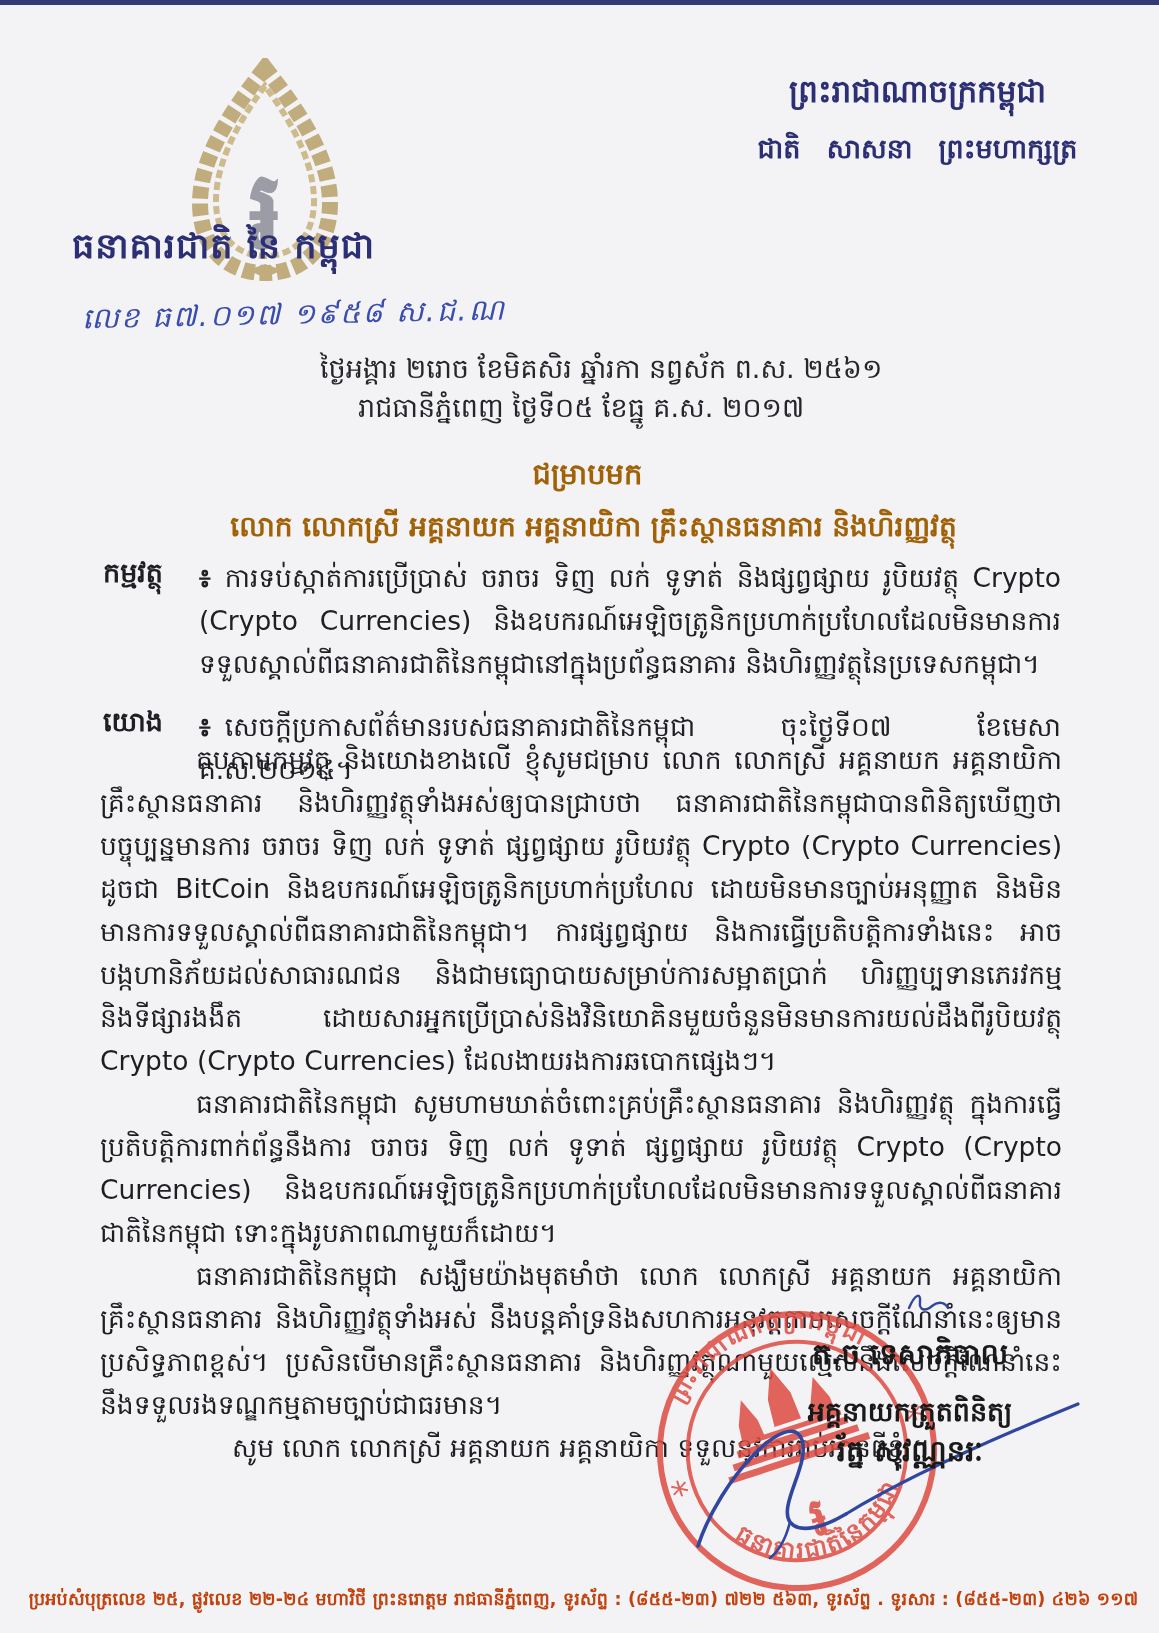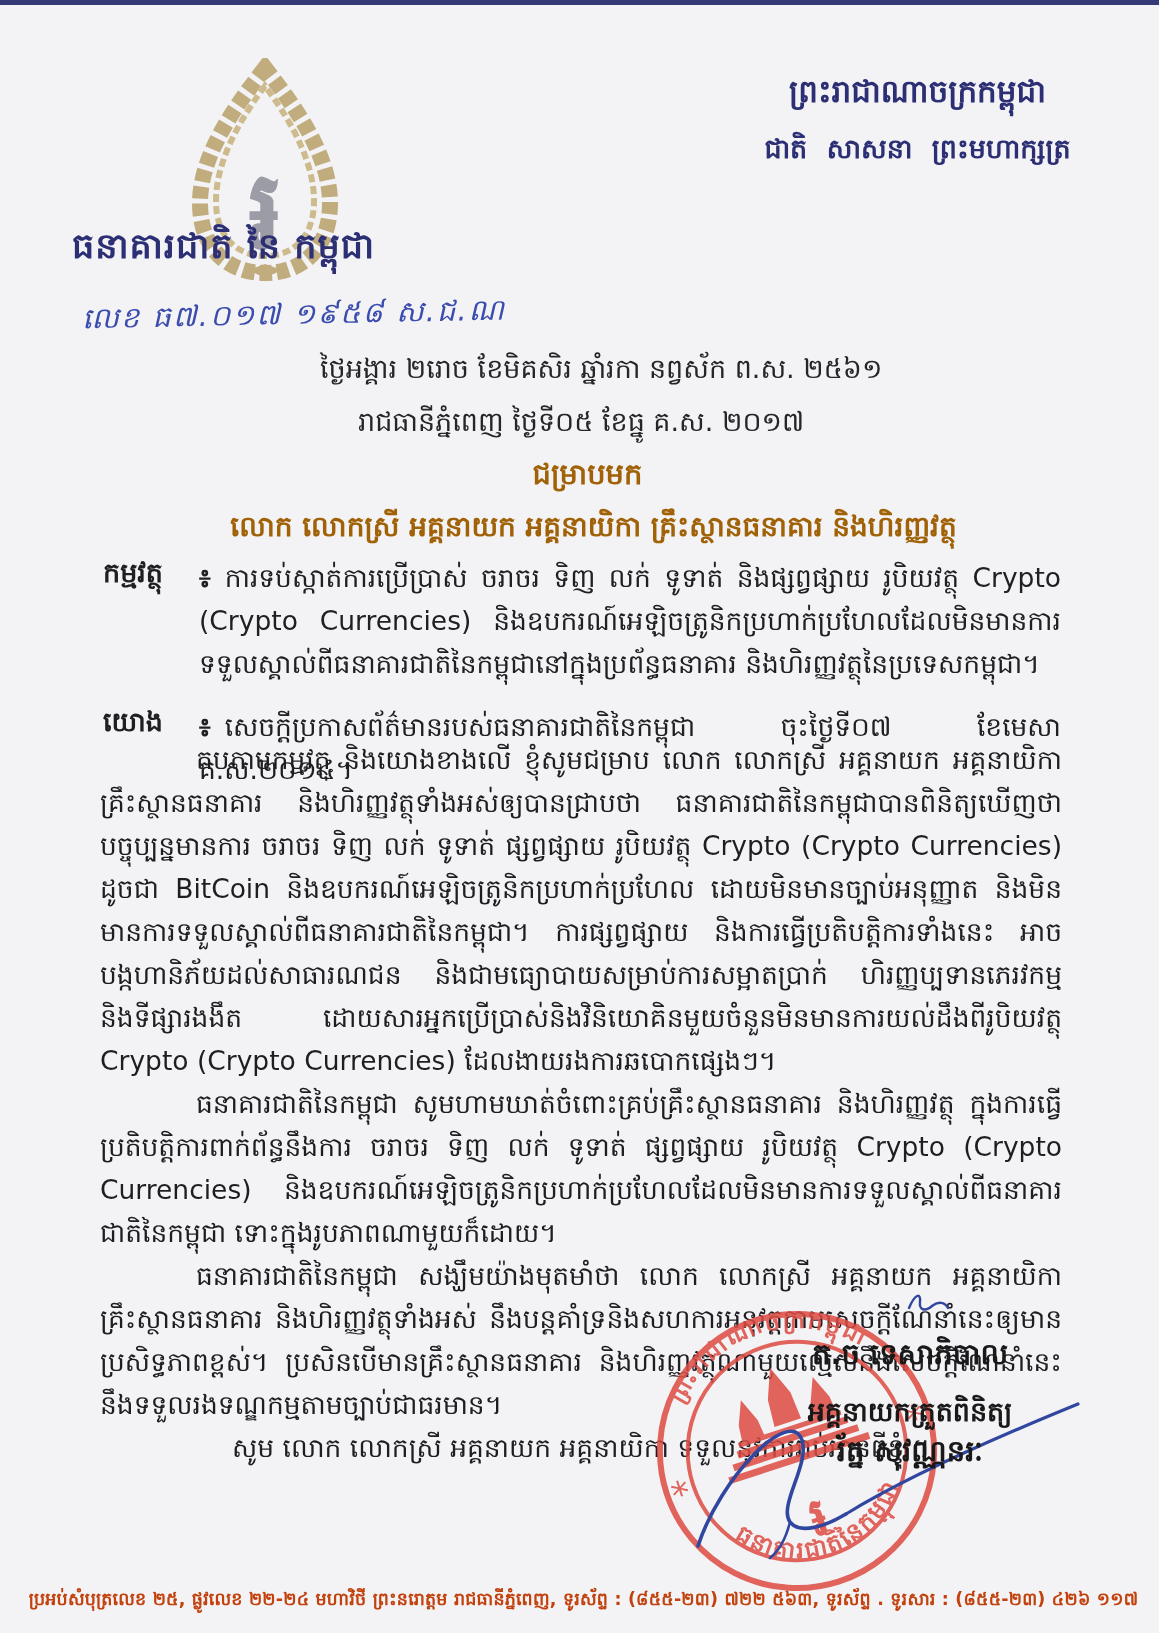--- a/index.html
+++ b/index.html
@@ -26,25 +26,25 @@
   
   .ref-no{
     position:absolute;left:82px;top:296px;
     font-size:29px;font-style:italic;color:#3a4cae;letter-spacing:2px;
     transform:rotate(-1.2deg);white-space:nowrap;
   }
 
   
   .kingdom{position:absolute;left:700px;top:72px;width:435px;text-align:center;color:#2c2f74;font-weight:bold;}
   .kingdom .line1{font-size:31px;margin:0 0 15px 0;}
-  .kingdom .line2{font-size:27px;word-spacing:10px;margin:0;}
+  .kingdom .line2{font-size:27px;word-spacing:10px;margin:0;font-family:Liberation Mono, monospace;}
 
   
   .date-block{position:absolute;left:320px;top:352px;width:770px;text-align:left;color:#26262a;font-size:27px;}
-  .date-block .line2{margin-top:14px;transform:translateX(38px);}
+  .date-block .line2{transform:translateX(38px);}
 
   
   .salutation{position:absolute;left:8px;top:456px;width:100%;text-align:center;color:#a16207;}
   .salutation .to-label{font-size:29px;font-weight:bold;margin:0;}
   .salutation .recipient{font-size:28px;font-weight:bold;margin:11px 0 0 12px;}
 
   
   .subject-block{position:absolute;left:103px;top:556px;width:958px;display:grid;grid-template-columns:96px 1fr;row-gap:20px;}
   .sub-label{font-weight:bold;font-size:27px;color:#1f1f23;}
   .sub-text{font-size:26.5px;line-height:43px;text-align:justify;color:#202024;}

